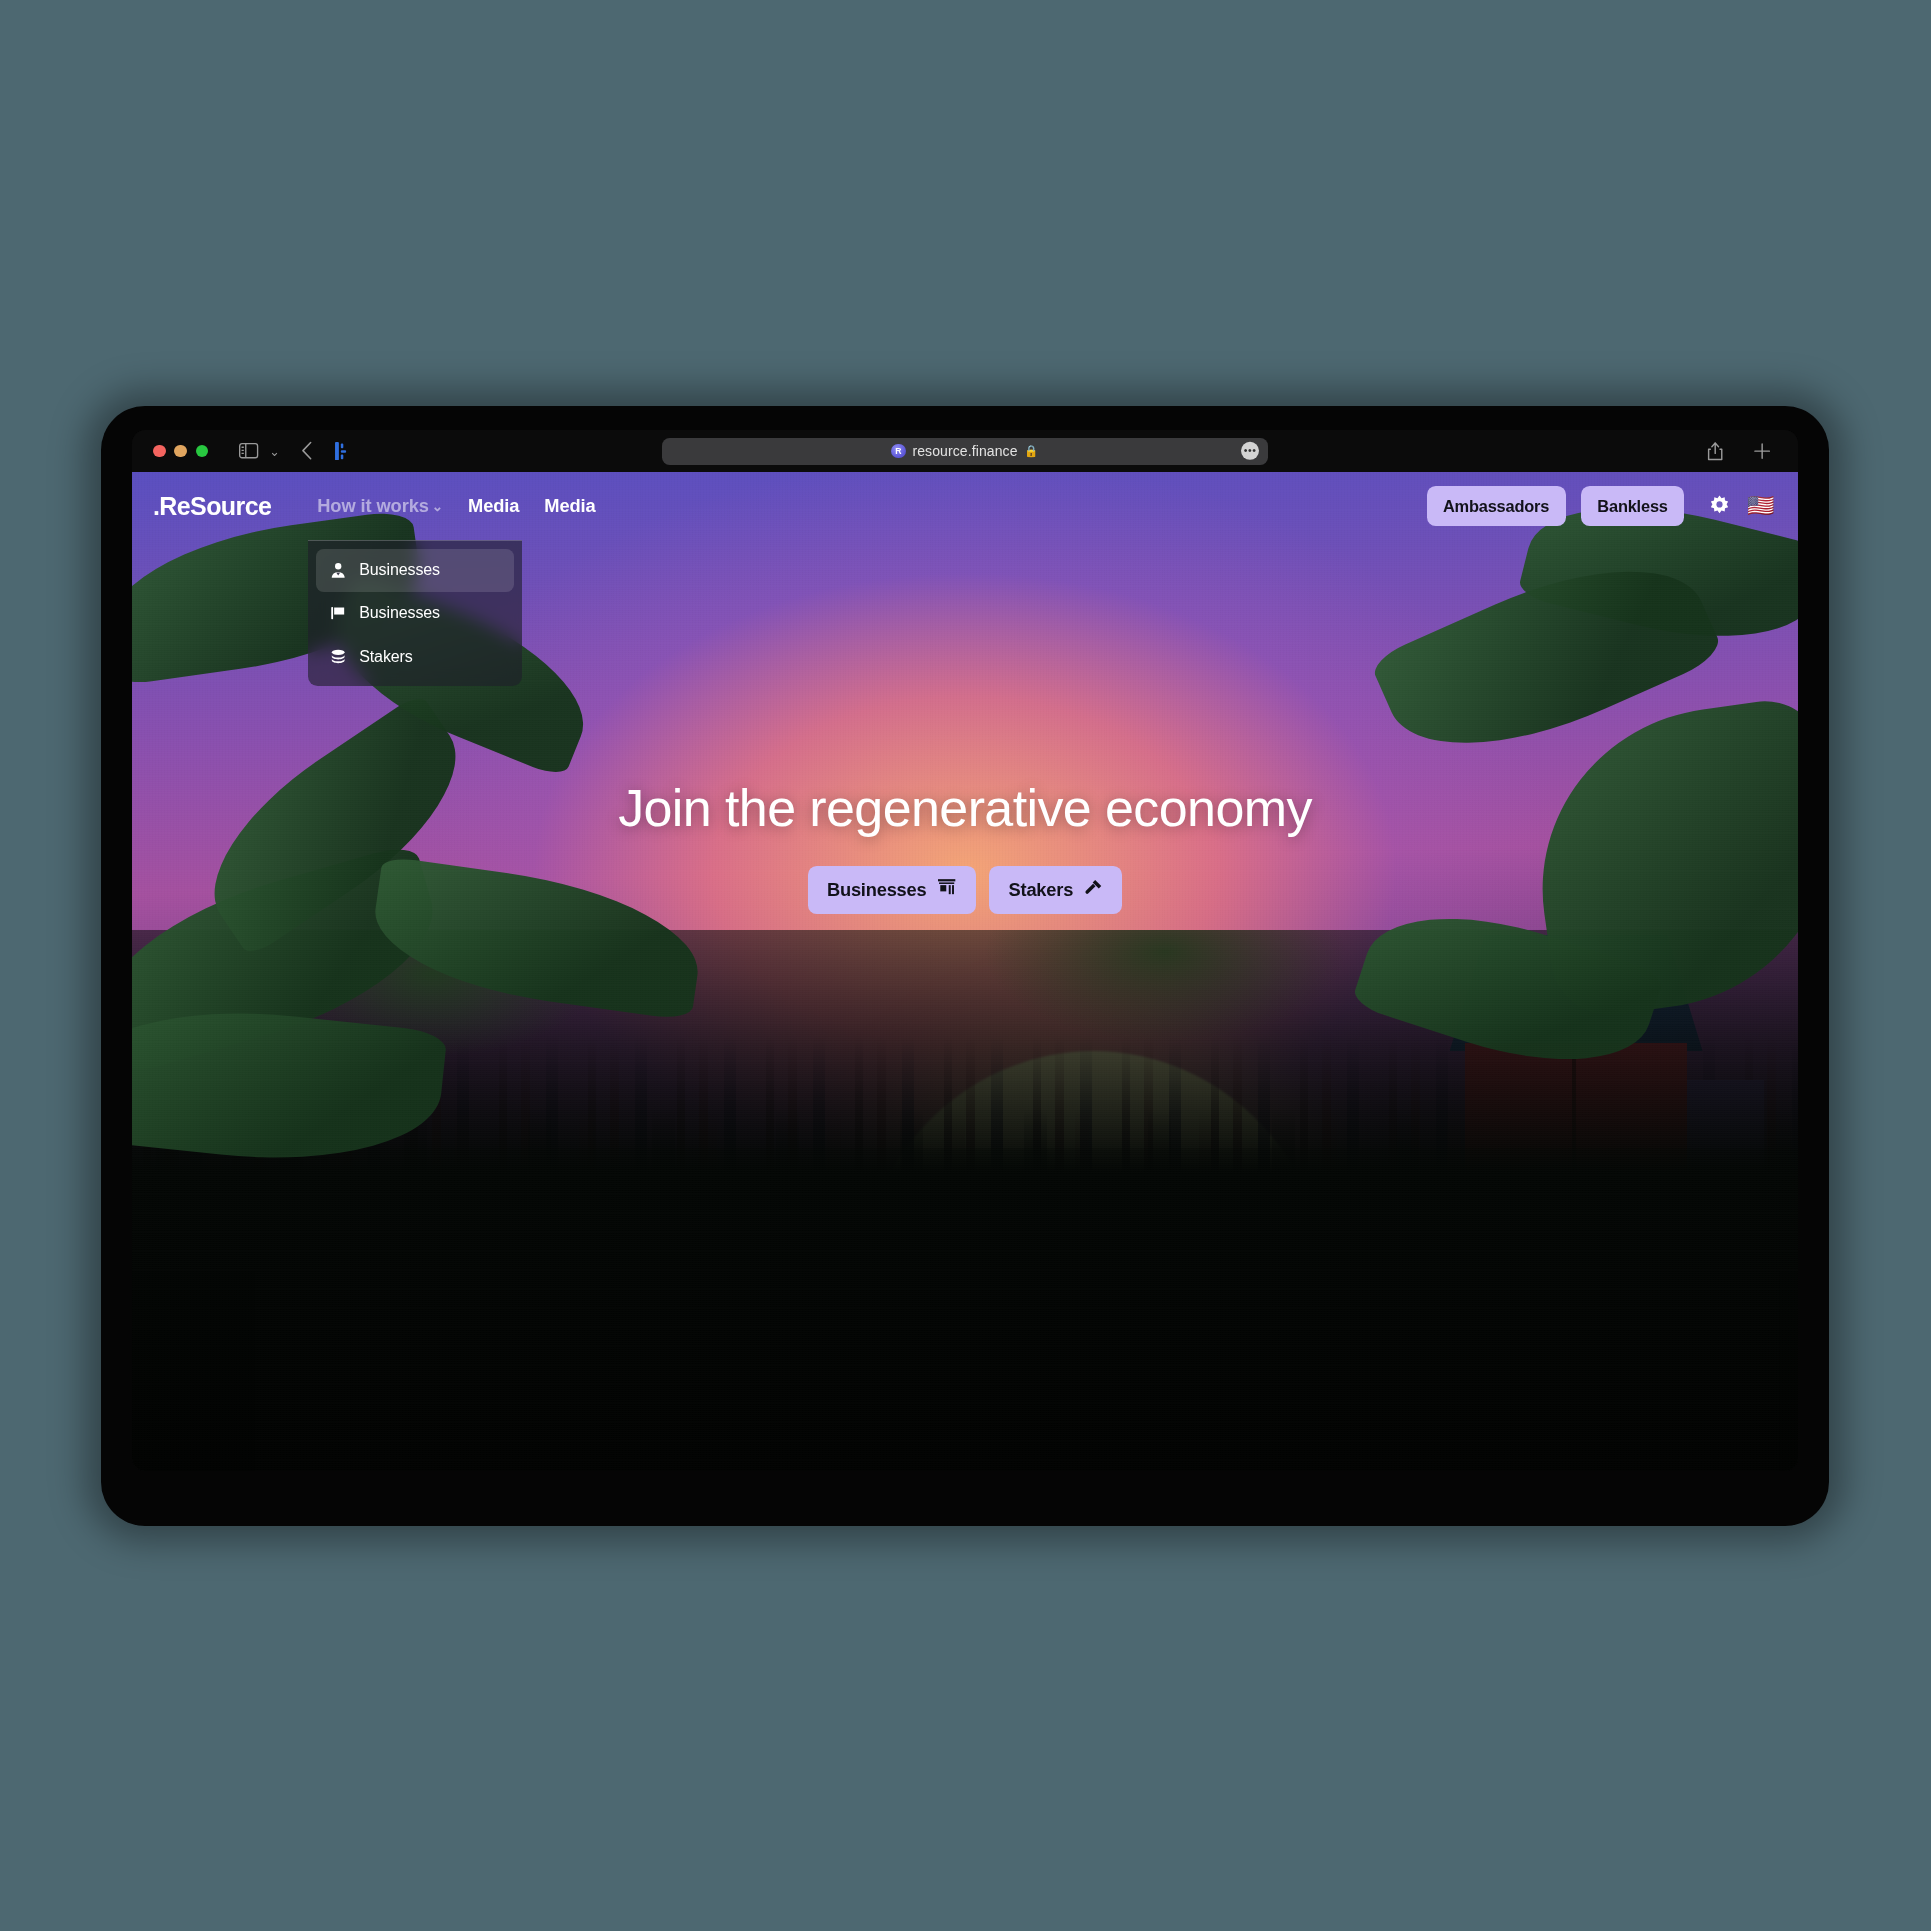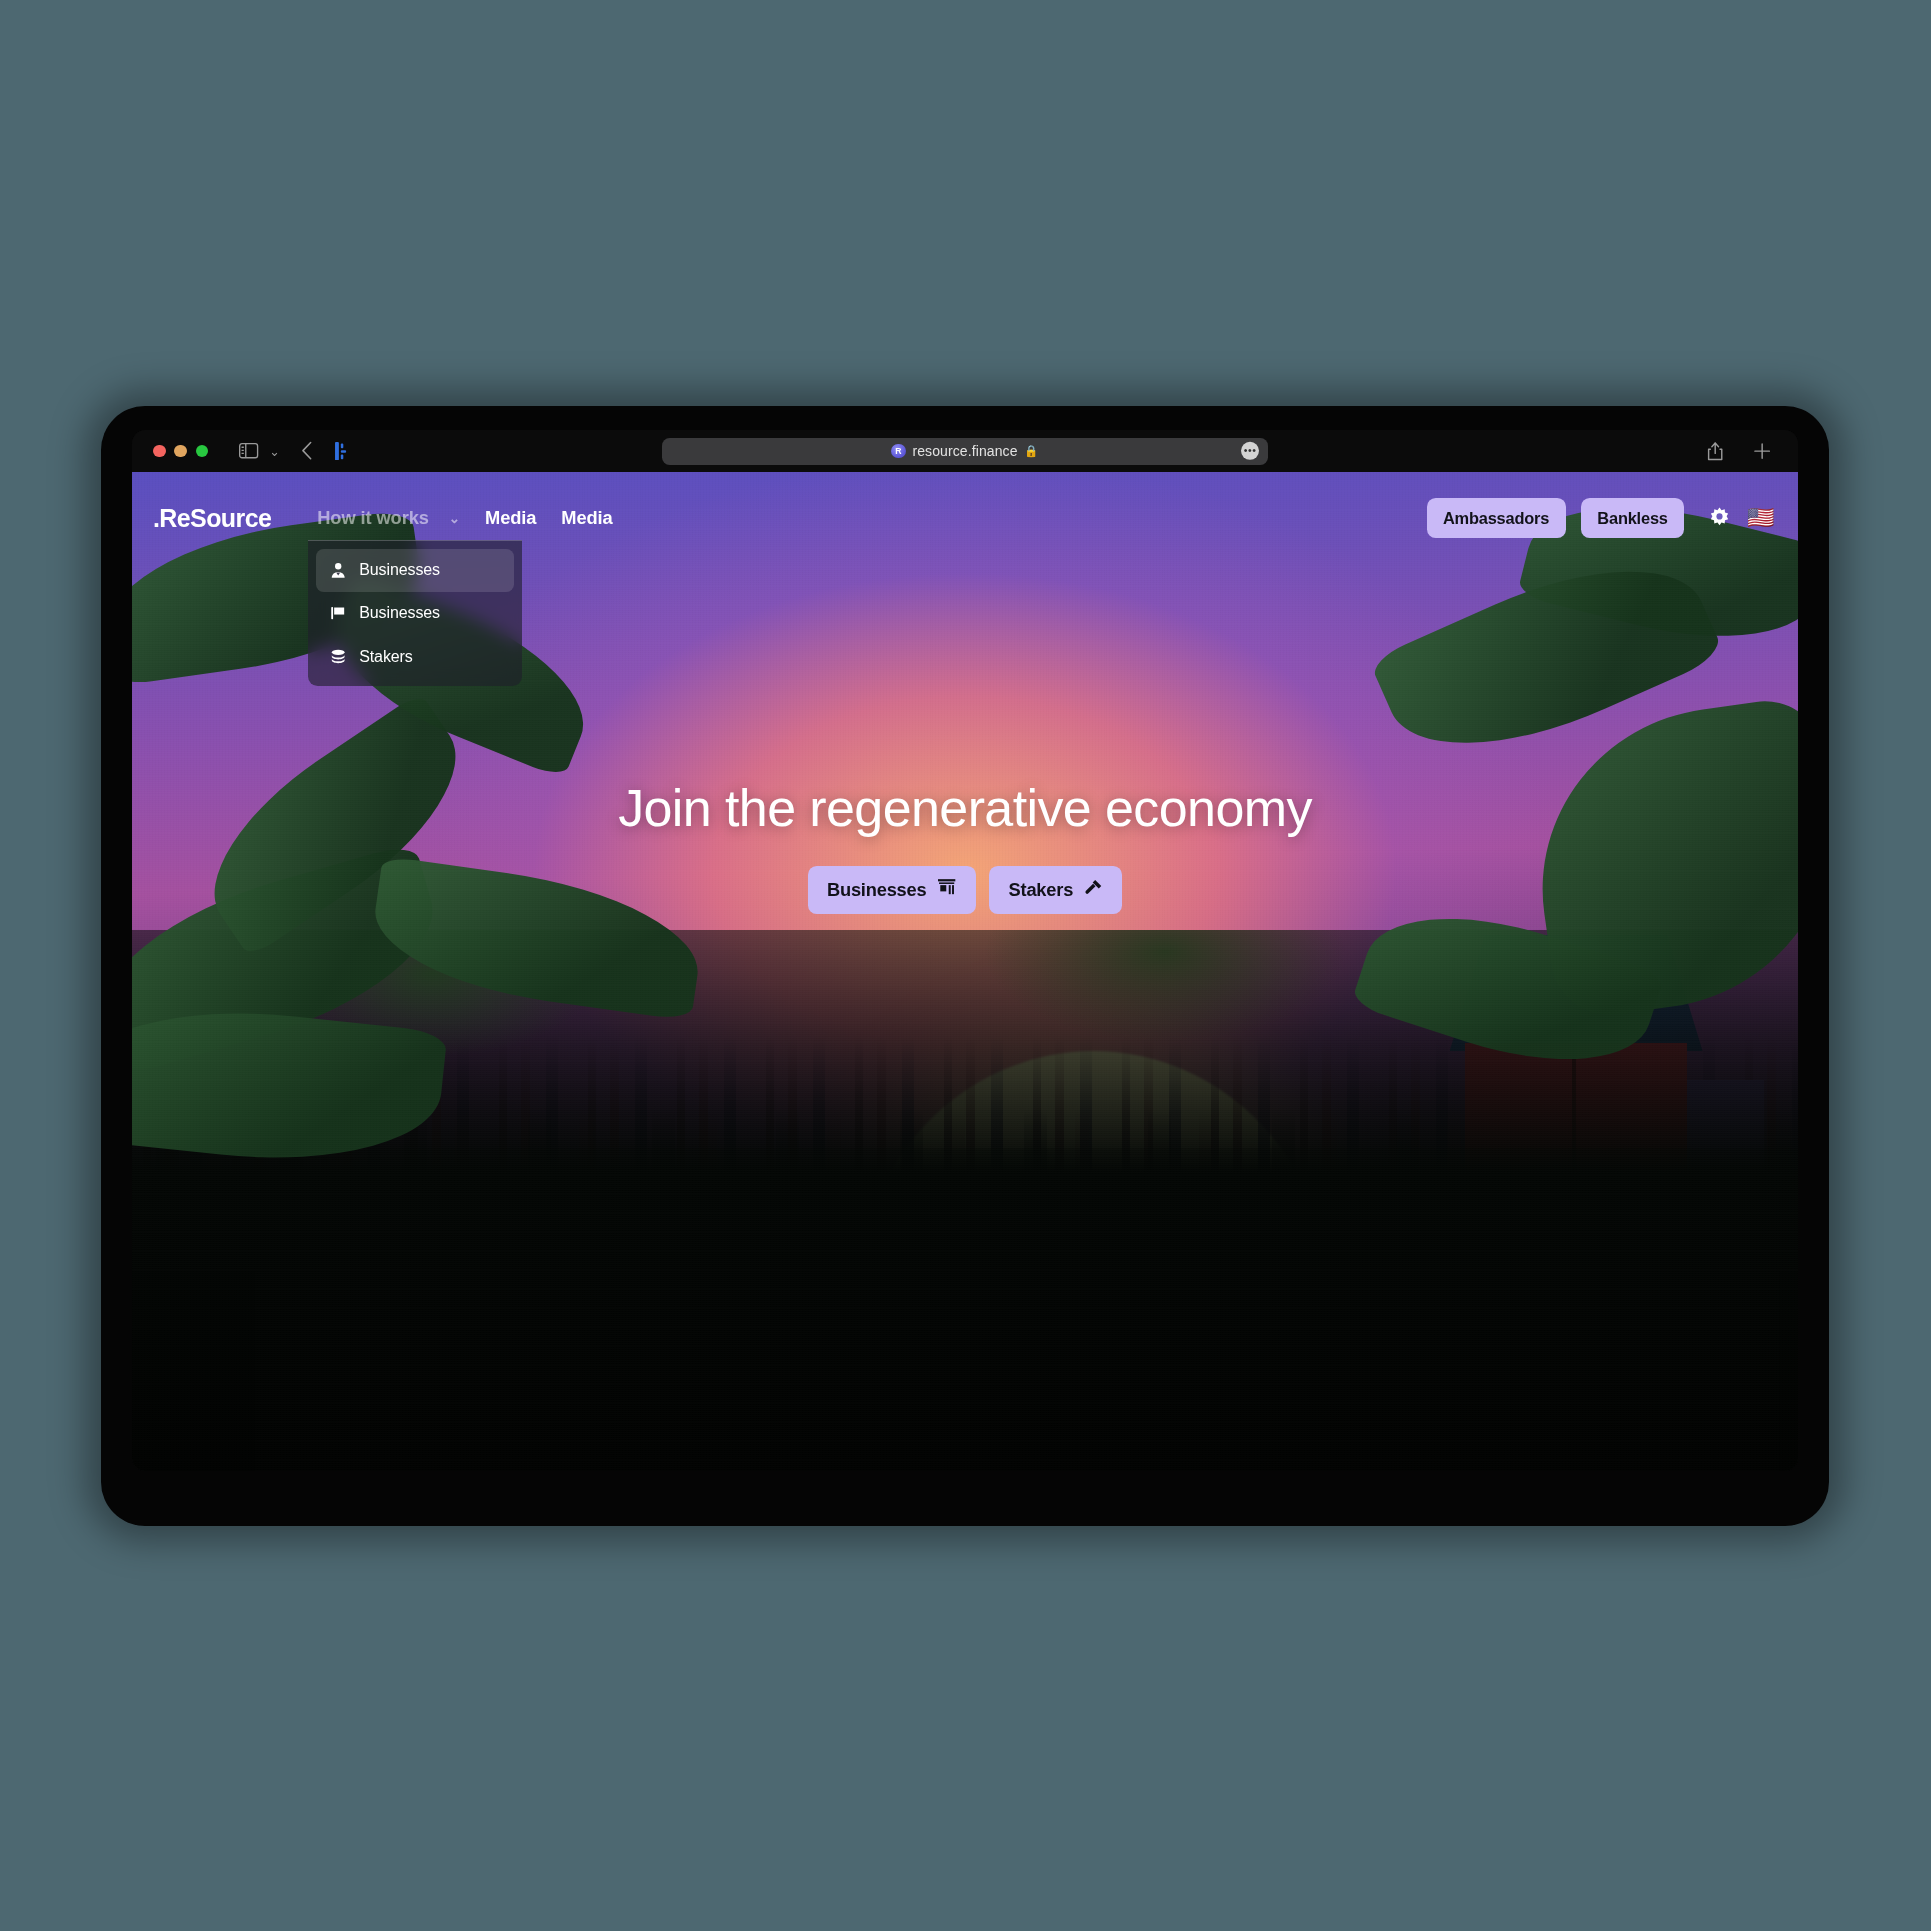--- a/index.html
+++ b/index.html
@@ -174,32 +174,32 @@
   }
   .grain{
     position:absolute; inset:0; opacity:.20; pointer-events:none;
     background-image:
       repeating-linear-gradient(0deg, rgba(255,255,255,.05) 0 1px, rgba(0,0,0,0) 1px 1.9px),
       repeating-linear-gradient(90deg, rgba(0,0,0,.06) 0 1px, rgba(0,0,0,0) 1px 2.9px);
   }
 
   
   #site-navbar{
-    position:absolute; left:0; right:0; top:12px; height:68px;
+    position:absolute; left:0; right:0; top:0; height:68px;
     display:flex; align-items:center; padding:0 23px 0 21px;
     z-index:20;
   }
   #site-logo{
     font-size:25px; font-weight:800; color:#fff;
     letter-spacing:-0.6px; display:flex; align-items:center;
   }
   #nav-links{ display:flex; align-items:center; gap:25px; margin-left:46px; }
   .nav-link{
     font-size:18.3px; font-weight:700; color:#fff; letter-spacing:-0.1px;
-    display:flex; align-items:center; gap:20px; cursor:pointer;
+    display:flex; align-items:center; gap:3px; cursor:pointer;
   }
   .nav-link.dim{ color:rgba(255,255,255,.52); }
   .chev{ font-size:13.5px; }
   #nav-right{ margin-left:auto; display:flex; align-items:center; gap:15.4px; }
   .pill-btn{
     background:#c9b9f7; color:#12121a;
     font-size:16.4px; font-weight:700; letter-spacing:-0.2px;
     padding:10.6px 16.4px; border-radius:8.7px; border:none; cursor:pointer;
     font-family:"Liberation Sans", sans-serif;
   }

